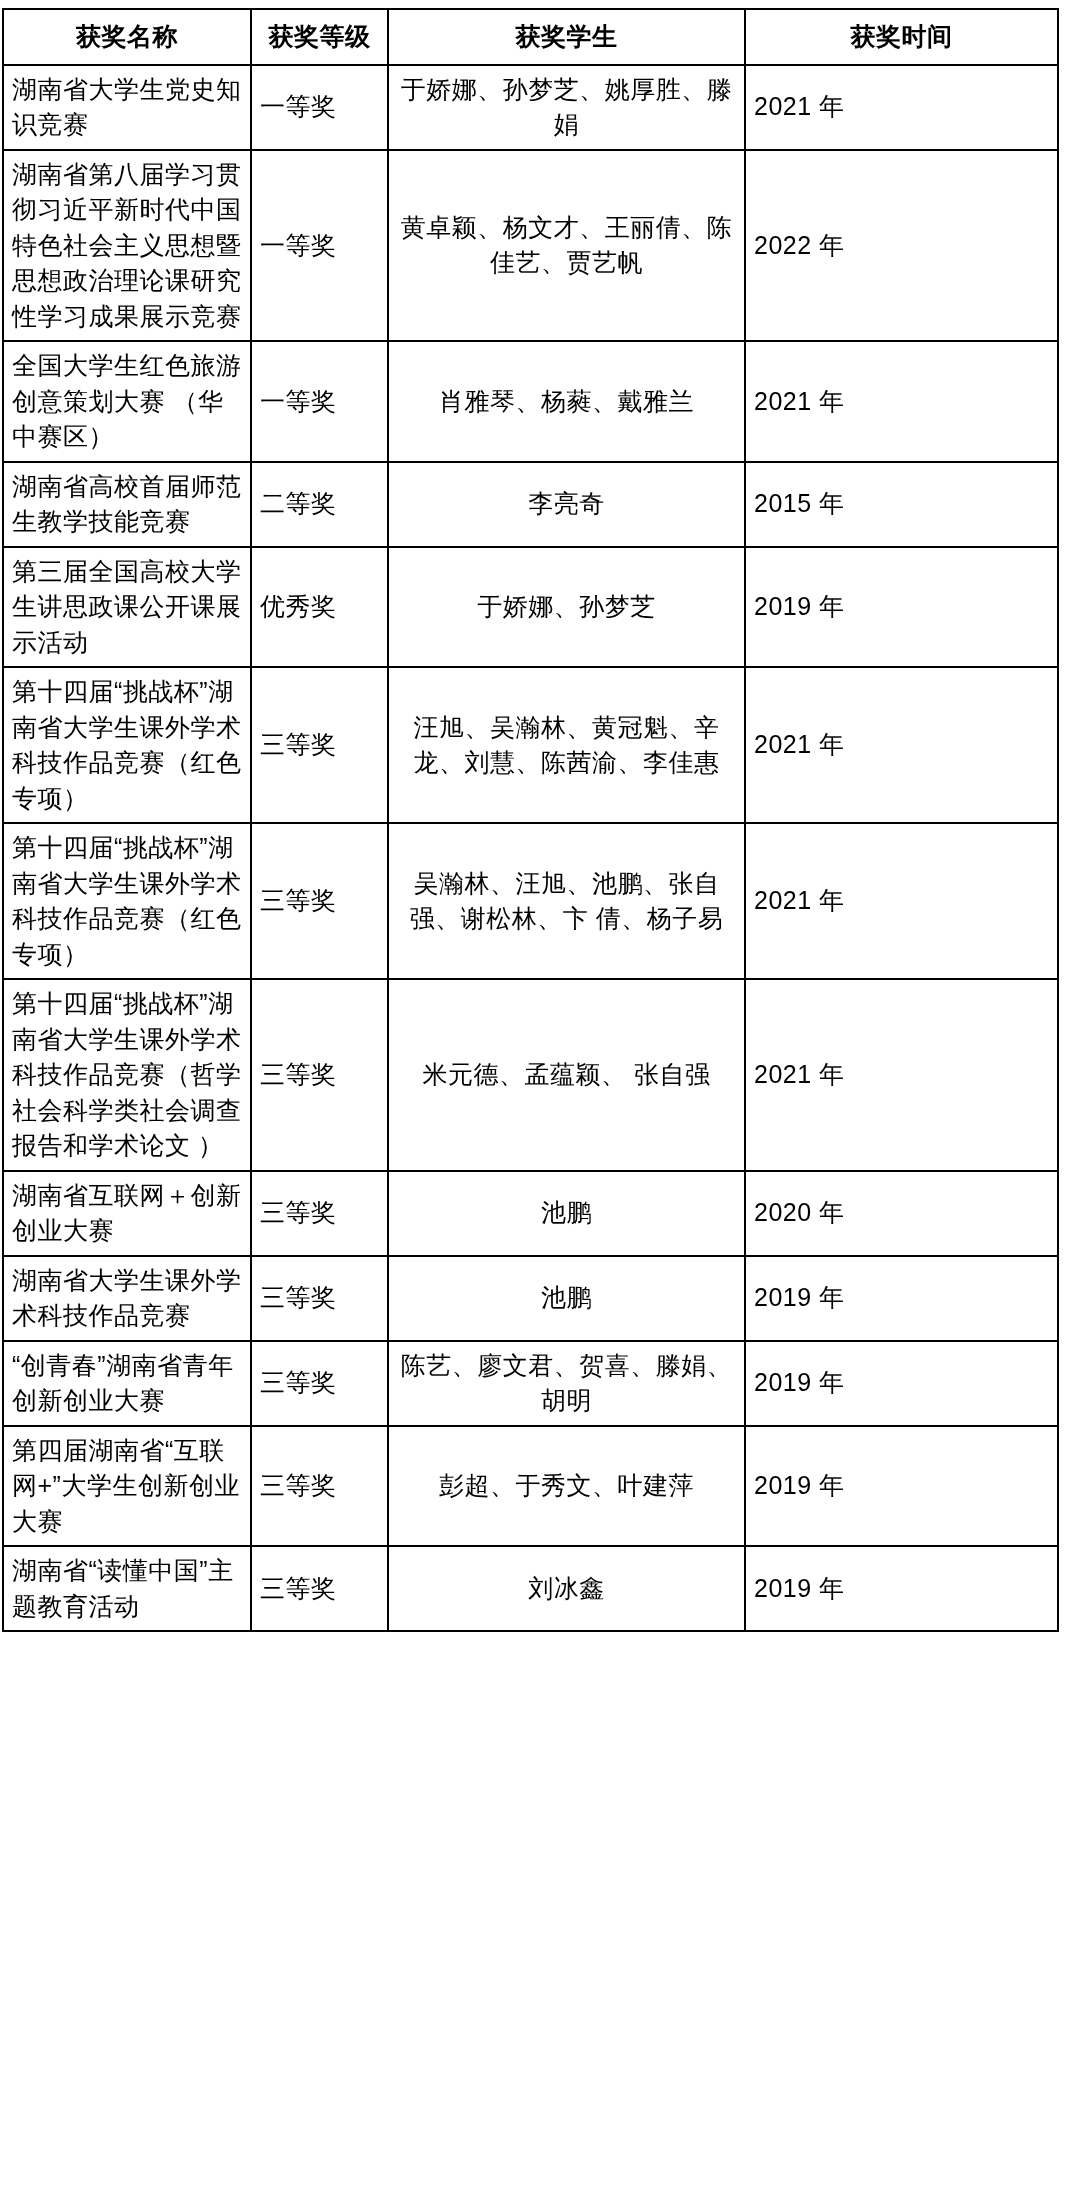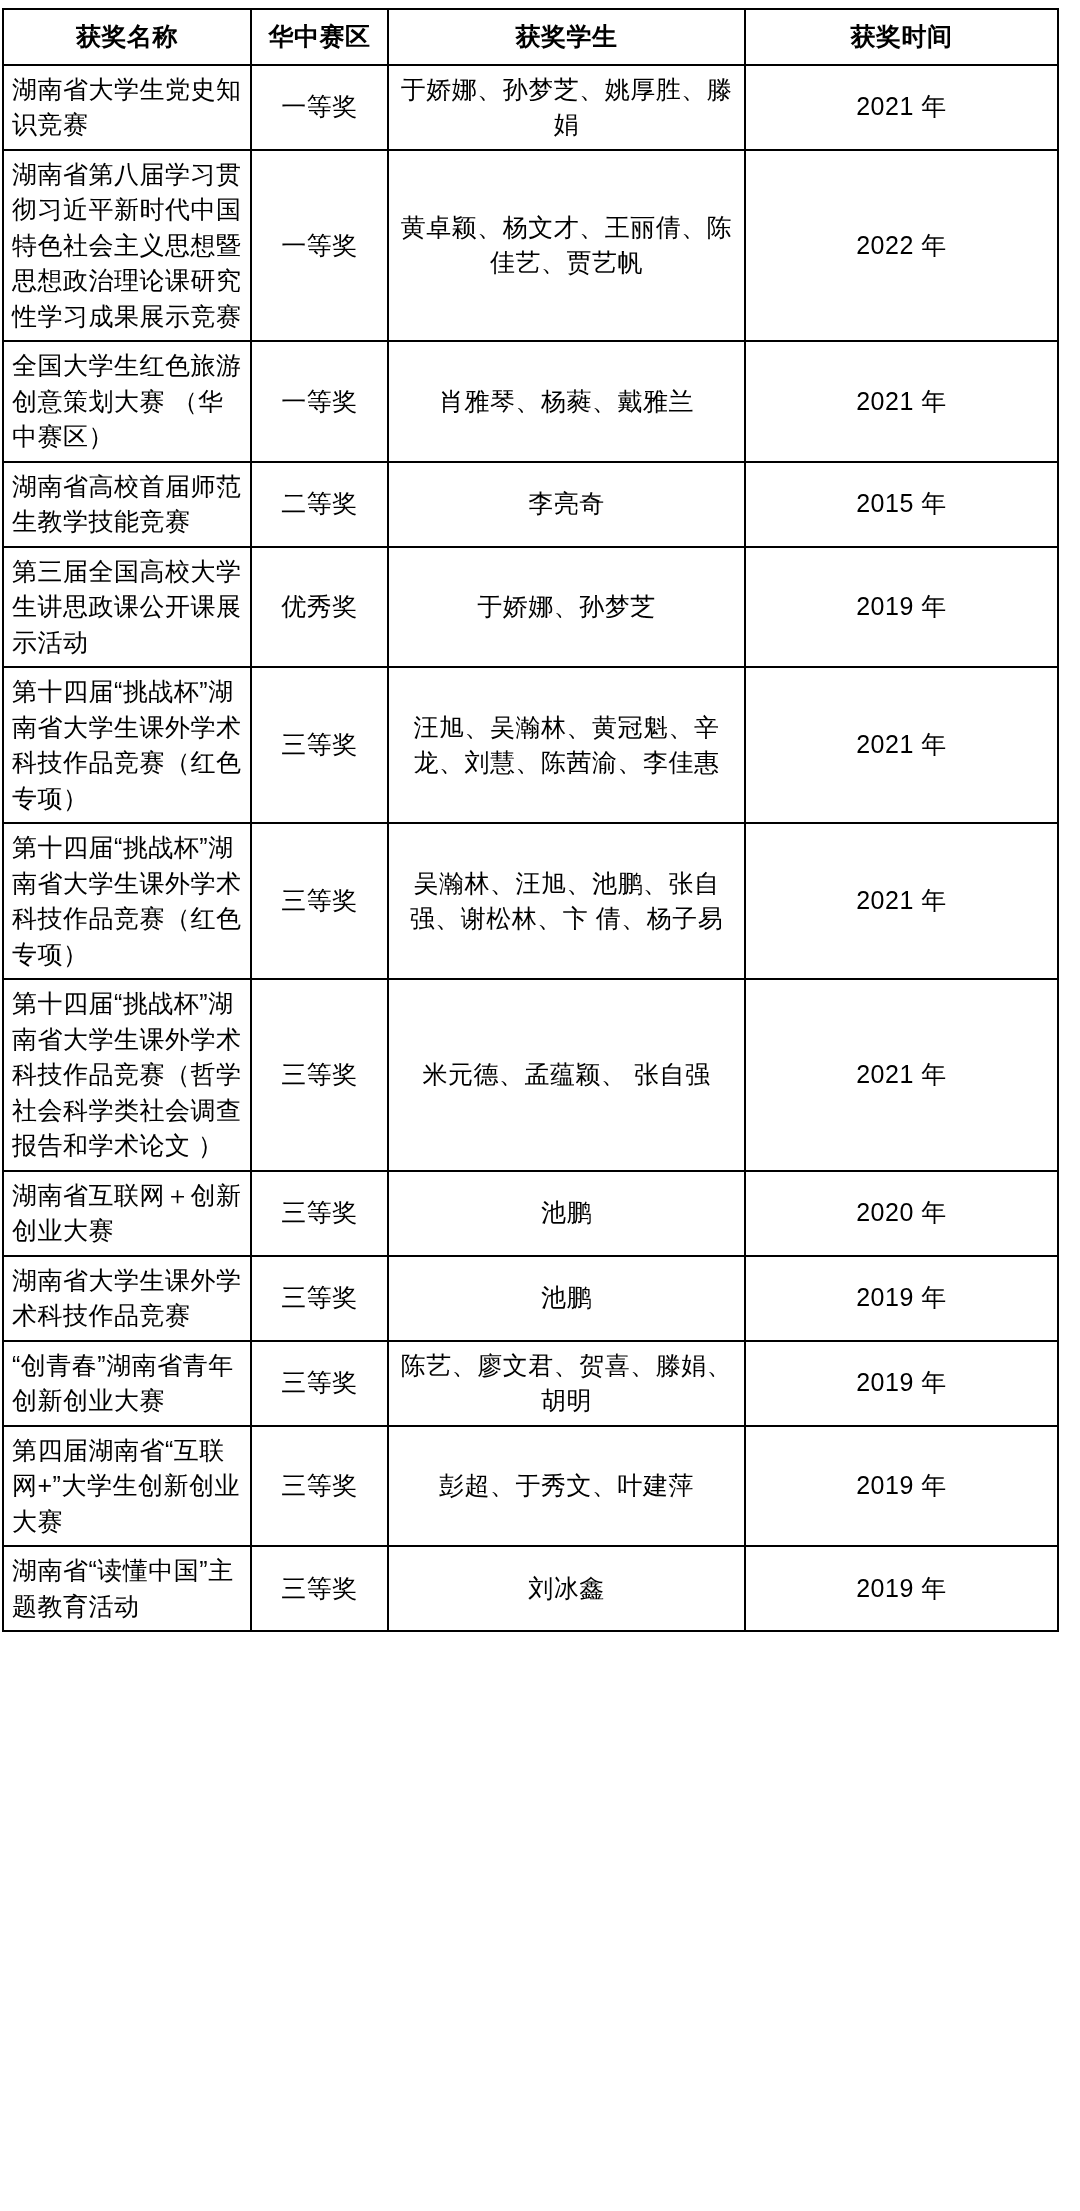--- a/index.html
+++ b/index.html
@@ -42,21 +42,20 @@
     text-align: center;
     font-weight: bold;
     padding-top: 9px;
     padding-bottom: 9px;
   }
   td.col-name {
     font-weight: normal;
   }
   td.col-level,
   td.col-time {
-    text-align: center;
   }
   td.col-students {
     text-align: center;
   }
   td.col-students.center {
   }
 </style>
 </head>
 <body>
 
@@ -64,21 +63,21 @@
   <table class="award-table">
     <colgroup>
       <col class="c0">
         <col class="c1">
         <col class="c2">
         <col class="c3">
     </colgroup>
     <thead>
       <tr>
         <th>获奖名称</th>
-        <th>华中赛区</th>
+        <th>获奖等级</th>
         <th>获奖学生</th>
         <th>获奖时间</th>
       </tr>
     </thead>
     <tbody id="table-body">
         <tr>
           <td class="col-name">湖南省大学生党史知识竞赛</td>
           <td class="col-level">一等奖</td>
           <td class="col-students center">于娇娜、孙梦芝、姚厚胜、滕娟</td>
           <td class="col-time">2021 年</td>

